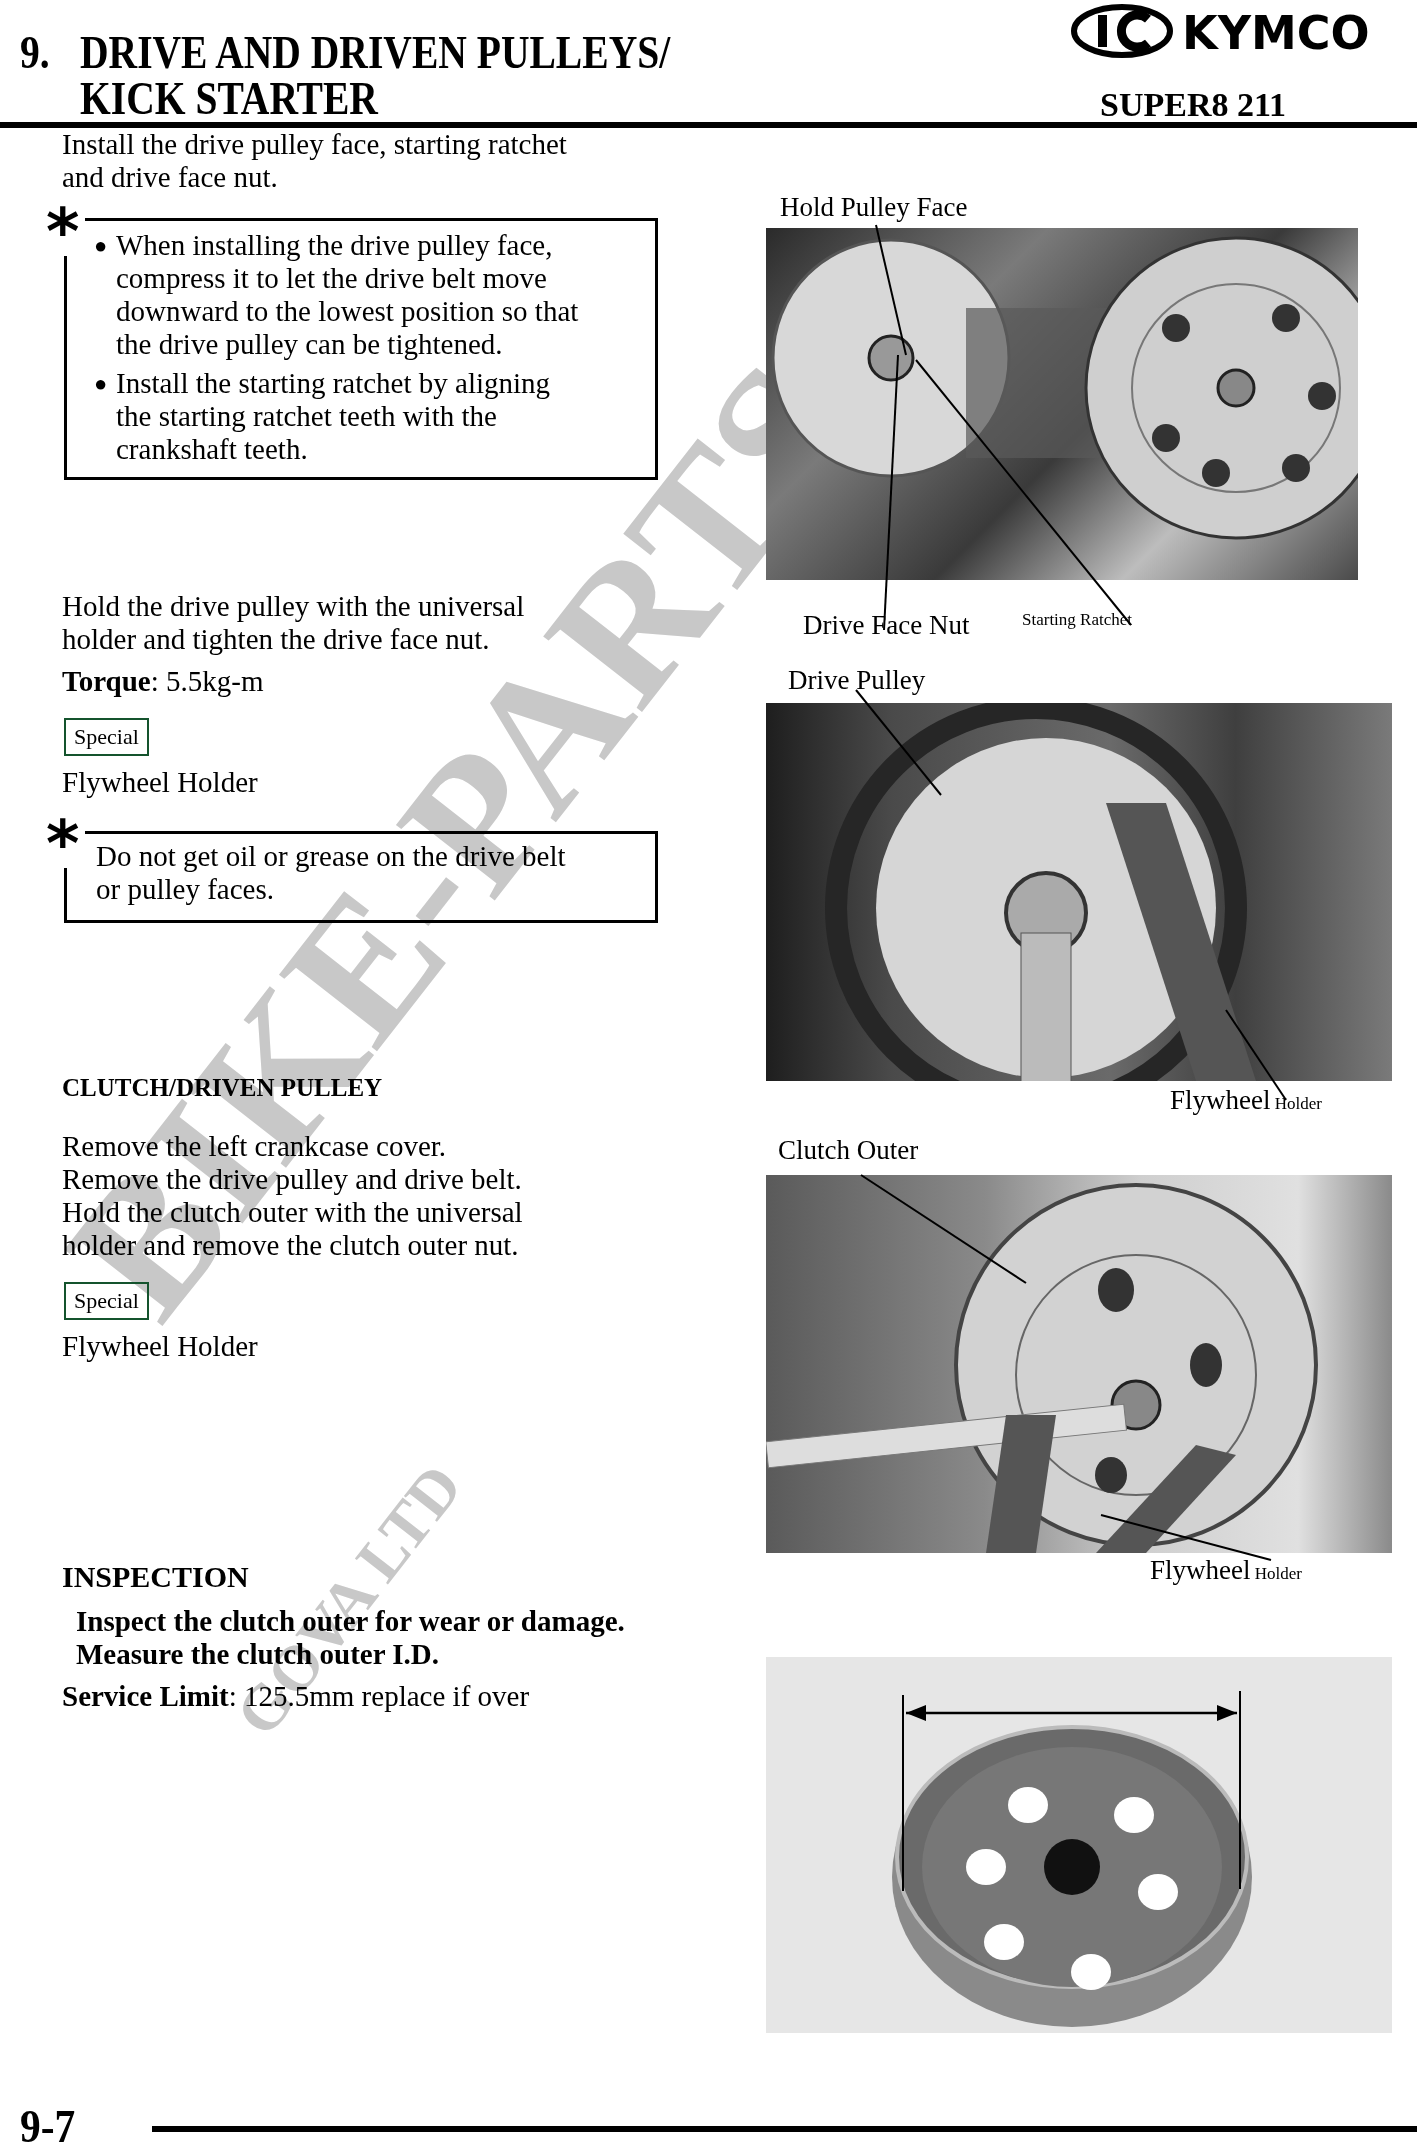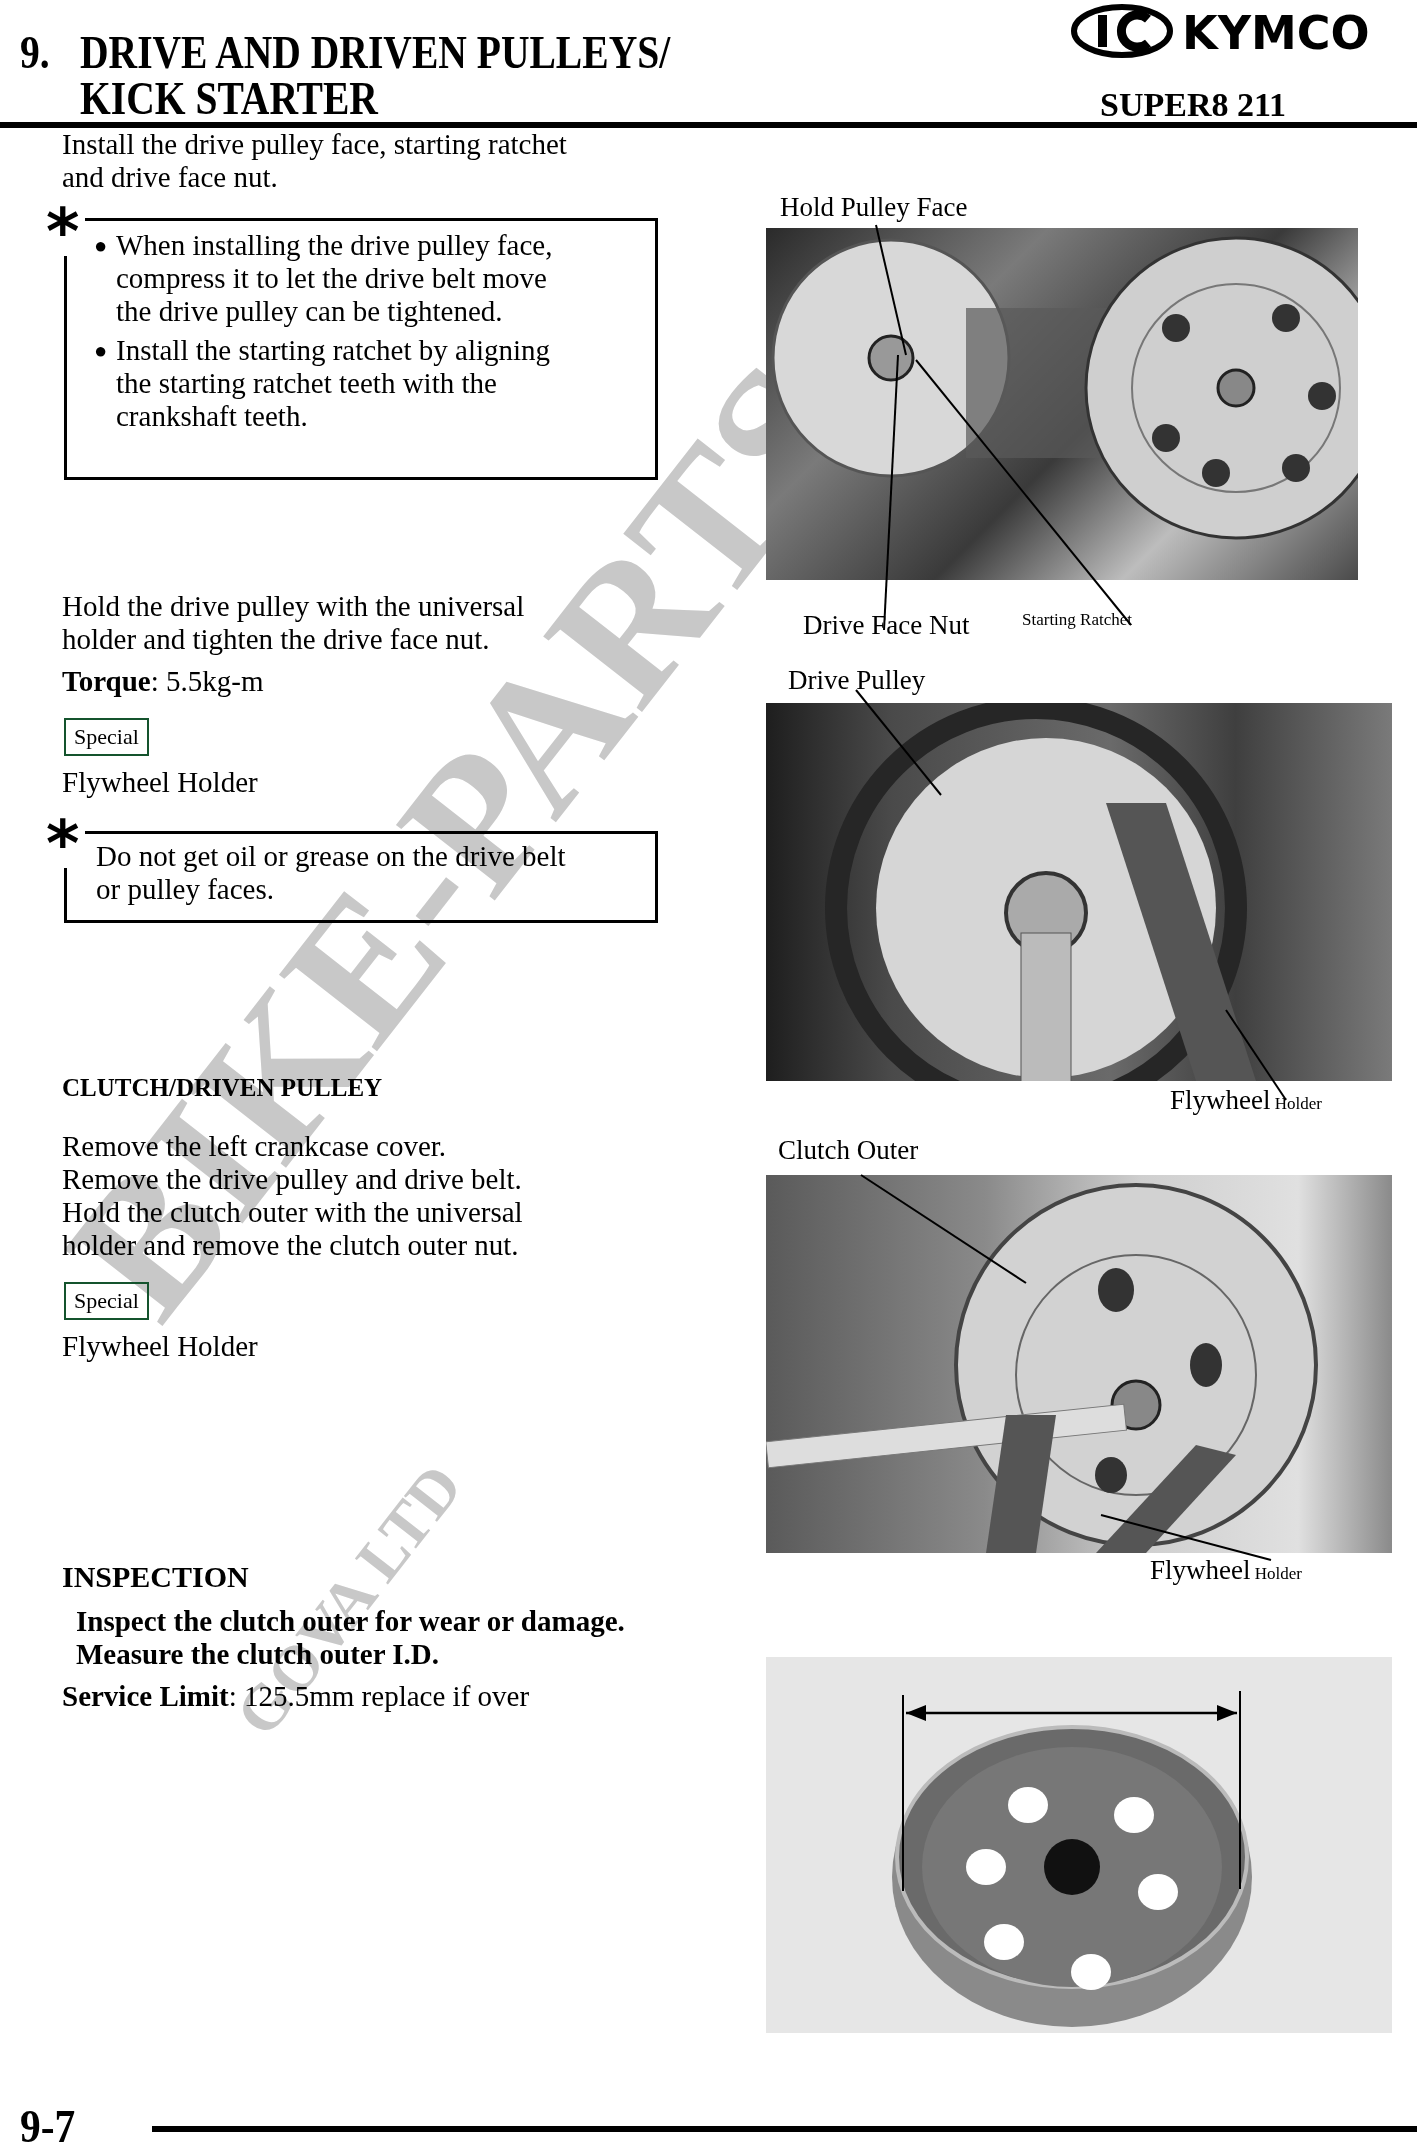--- a/index.html
+++ b/index.html
@@ -45,20 +45,21 @@
   <div>and drive face nut.</div>
 </div>
 <div class="abs note-box" style="left:64px;top:218px;width:594px;height:262px;"></div>
 <div class="abs asterisk" style="left:40px;top:208px;">*</div>
 <div class="abs body-text" style="left:94px;top:229px;width:560px;">
   <div class="bullet-row">
     <span class="bullet">●</span>
     <div>
       <div>When installing the drive pulley face,</div>
       <div>compress it to let the drive belt move</div>
+      <div>downward to the lowest position so that</div>
       <div>the drive pulley can be tightened.</div>
     </div>
   </div>
   <div class="bullet-row" style="margin-top:6px;">
     <span class="bullet">●</span>
     <div>
       <div>Install the starting ratchet by aligning</div>
       <div>the starting ratchet teeth with the</div>
       <div>crankshaft teeth.</div>
     </div>

